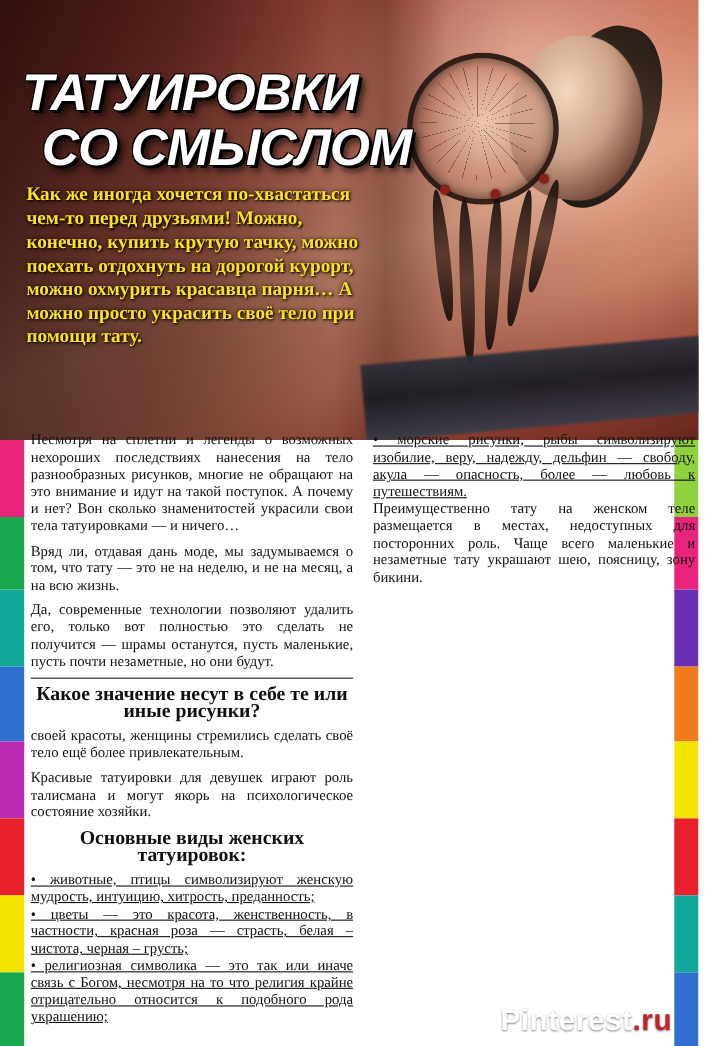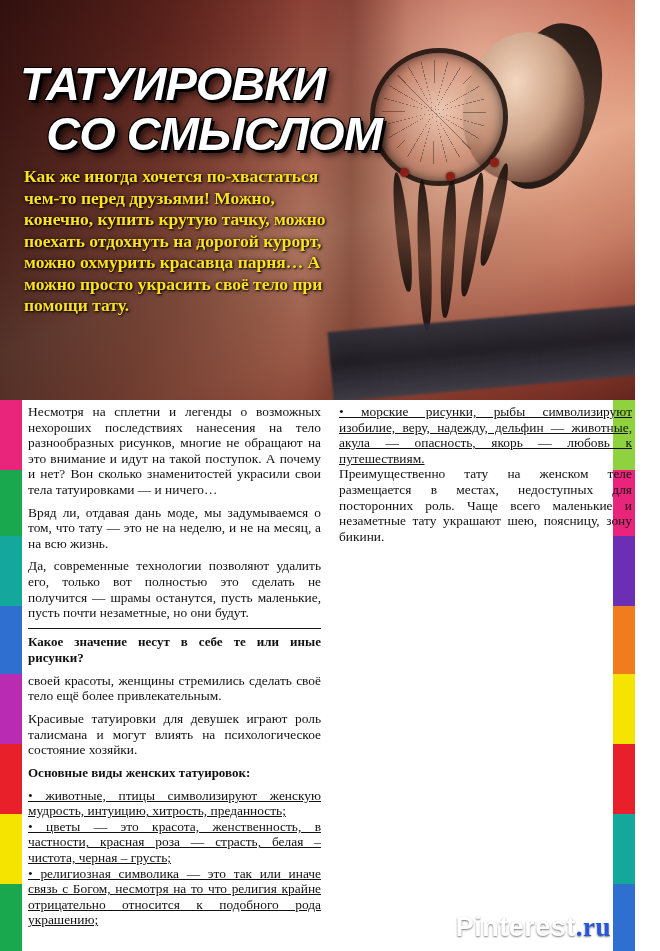--- a/index.html
+++ b/index.html
@@ -73,67 +73,67 @@
     position:absolute;left:20px;top:28px;width:370px;
     font-family:"Liberation Sans", sans-serif;
     font-weight:bold;font-style:italic;
     color:#ffffff;
     font-size:47px;line-height:50px;
     letter-spacing:-1px;
     text-shadow:
       -1px -1px 0 #000, 1px -1px 0 #000, -1px 1px 0 #000, 1px 1px 0 #000,
       3px 3px 0 #000, 5px 5px 7px rgba(0,0,0,.75);
   }
-  .title .l2{display:block;margin-left:18px;text-align:center;}
+  .title .l2{display:block;margin-left:18px;}
 
   
   .lead{
     position:absolute;left:24px;top:166px;width:318px;
     color:#ffe11c;
     font-family:"Liberation Serif", serif;
     font-weight:bold;
     font-size:17.5px;line-height:21.5px;
     text-shadow:1px 1px 2px rgba(0,0,0,.95), 0 0 4px rgba(0,0,0,.8);
   }
 
   
   .edgebar{position:absolute;width:22px;}
   .edgebar div{width:100%;}
   .left-bar{left:0;top:400px;height:551px;}
   .right-bar{right:0;top:400px;height:551px;}
 
   
   .body{
-    position:absolute;left:28px;top:404px;width:604px;height:545px;
+    position:absolute;left:28px;top:392px;width:604px;height:545px;
   }
   .cols{
     column-count:2;column-gap:18px;column-fill:auto;
     height:545px;
     font-size:13.4px;line-height:15.6px;
     color:#111;
     text-align:justify;
     hyphens:auto;
   }
   .cols p{margin:0 0 7px 0;}
   .cols p.tight{margin-bottom:0;text-decoration:underline;}
   .subhead{
-    font-weight:bold;margin:6px 0 4px 0;font-size:13px;line-height:16px;
+    text-align:center;font-weight:bold;margin:6px 0 4px 0;font-size:18px;line-height:16px;
   }
   .sep{
     border:0;border-top:1px solid #1a1a1a;margin:6px 0 5px 0;width:100%;
   }
   
   .wm{
     position:absolute;right:24px;bottom:8px;
     font-family:"Liberation Sans", sans-serif;
     font-size:27px;font-weight:bold;color:#ffffff;
     text-shadow:0 1px 2px rgba(0,0,0,.55);
     letter-spacing:.5px;opacity:.95;
   }
-  .wm .ru{color:#1d4ed8;font-family:Liberation Serif, serif;}
+  .wm .ru{color:#b91c1c;}
 </style>
 </head>
 <body>
 
 <div class="page">
 
   <div class="banner">
     <div class="skin"></div>
     <div class="spineshadow"></div>
     <div class="dc">
@@ -184,26 +184,26 @@
   </div>
 
   <div class="body">
     <div class="cols">
       <p>Несмотря на сплетни и легенды о возможных нехороших последствиях нанесения на тело разнообразных рисунков, многие не обращают на это внимание и идут на такой поступок. А почему и нет? Вон сколько знаменитостей украсили свои тела татуировками — и ничего…</p>
       <p>Вряд ли, отдавая дань моде, мы задумываемся о том, что тату — это не на неделю, и не на месяц, а на всю жизнь.</p>
       <p>Да, современные технологии позволяют удалить его, только вот полностью это сделать не получится — шрамы останутся, пусть маленькие, пусть почти незаметные, но они будут.</p>
       <hr class="sep">
       <p class="subhead">Какое значение несут в себе те или иные рисунки?</p>
       <p>своей красоты, женщины стремились сделать своё тело ещё более привлекательным.</p>
-      <p>Красивые татуировки для девушек играют роль талисмана и могут влиять на психологическое состояние хозяйки.</p>
+      <p>Красивые татуировки для девушек играют роль талисмана и могут якорь на психологическое состояние хозяйки.</p>
       <p class="subhead">Основные виды женских татуировок:</p>
       <p class="tight">• животные, птицы символизируют женскую мудрость, интуицию, хитрость, преданность;</p>
       <p class="tight">• цветы — это красота, женственность, в частности, красная роза — страсть, белая – чистота, черная – грусть;</p>
       <p class="tight">• религиозная символика — это так или иначе связь с Богом, несмотря на то что религия крайне отрицательно относится к подобного рода украшению;</p>
-      <p class="tight">• морские рисунки, рыбы символизируют изобилие, веру, надежду, дельфин — животные, акула — опасность, якорь — любовь к путешествиям.</p>
+      <p class="tight">• морские рисунки, рыбы символизируют изобилие, веру, надежду, дельфин — свободу, акула — опасность, более — любовь к путешествиям.</p>
       <p>Преимущественно тату на женском теле размещается в местах, недоступных для посторонних роль. Чаще всего маленькие и незаметные тату украшают шею, поясницу, зону бикини.</p>
     </div>
   </div>
 
   <div class="wm">
     <span>Pinterest</span><span class="ru">.ru</span>
   </div>
 
 </div>
 

